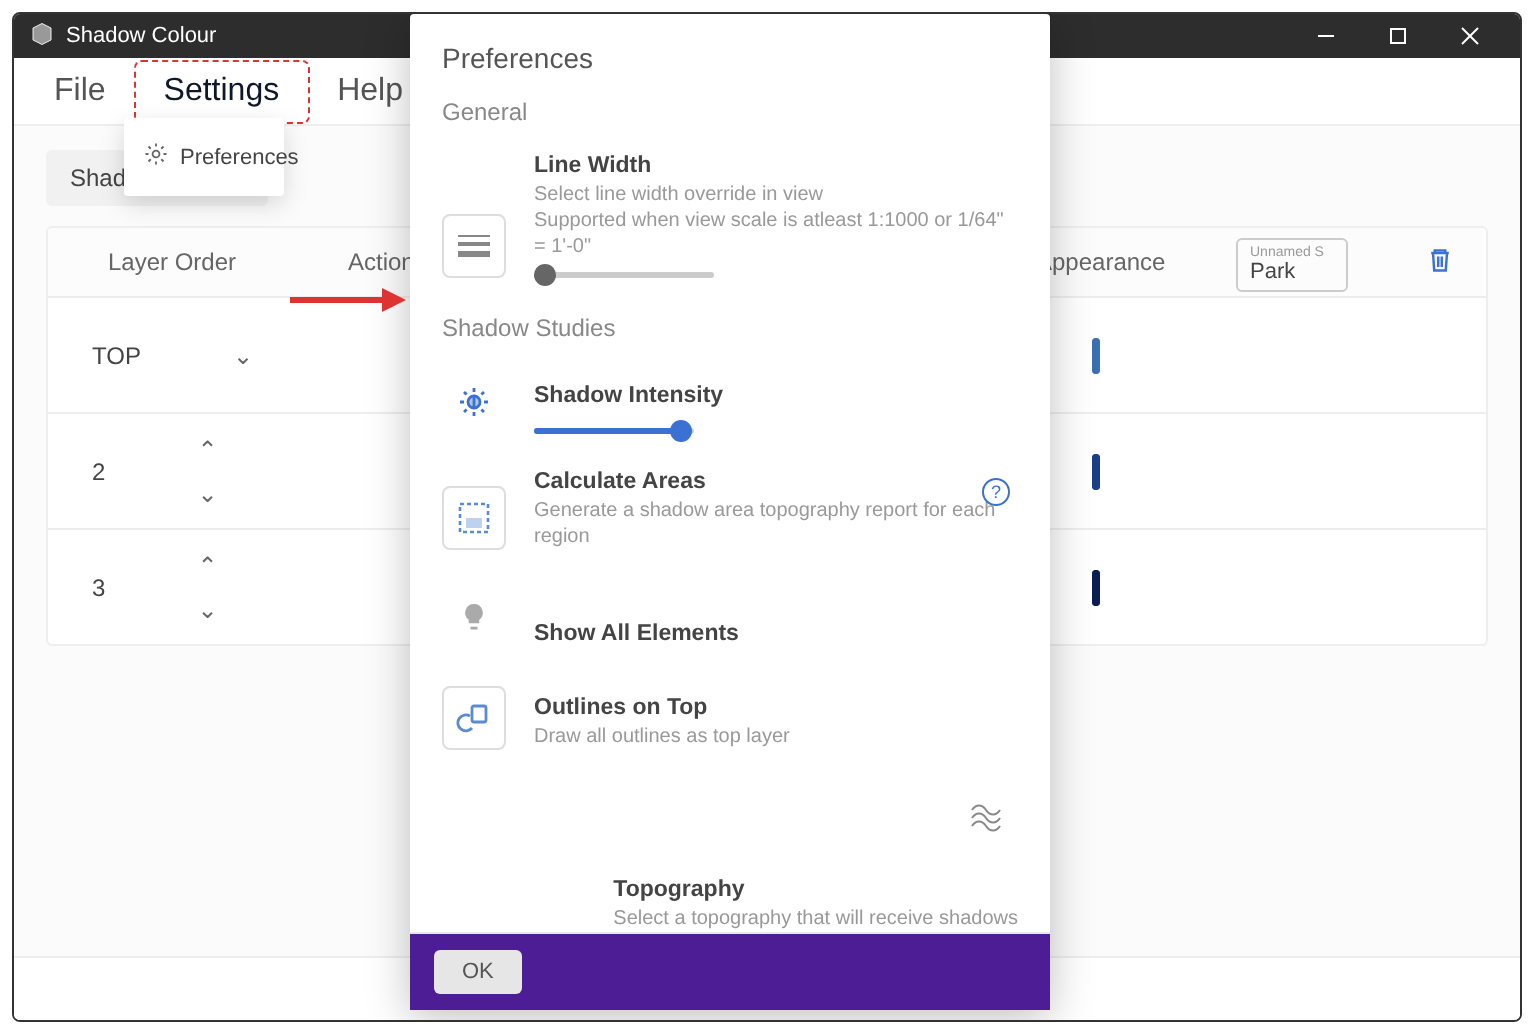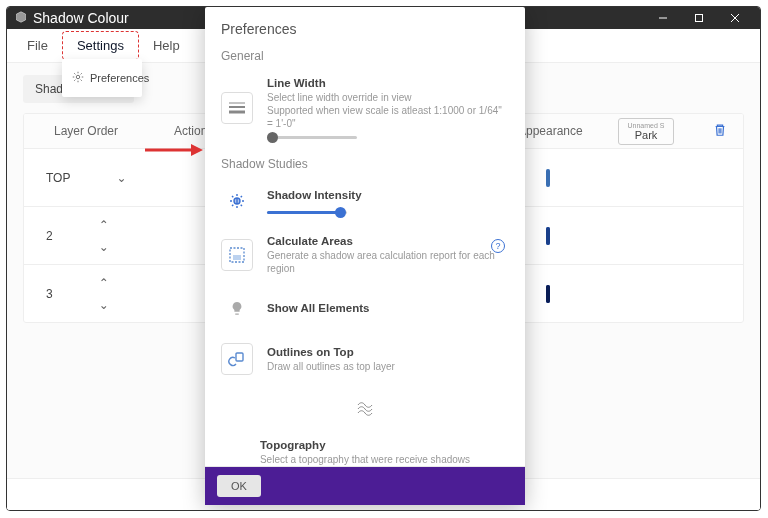--- a/index.html
+++ b/index.html
@@ -1,25 +1,25 @@
 <!DOCTYPE html>
 <html><head>
 <meta charset="utf-8">
 <style>
   * { box-sizing: border-box; }
   html, body { margin: 0; padding: 0; font-family: -apple-system, "Segoe UI", Arial, sans-serif; background: #fff; }
   body { padding: 6px; }
   .frame { width: 755px; height: 505px; border: 1px solid #333; border-radius: 4px; overflow: hidden; position: relative; background: #f8f8f8; }
-  .titlebar { background: #2d2d2d; color: #fff; height: 22px; display: flex; align-items: center; padding: 0 8px; font-size: 14px; justify-content: space-between; }
+  .titlebar { background: #2d2d2d; color: #fff; height: 22px; display: flex; align-items: center; padding: 0 8px; font-size: 11px; justify-content: space-between; }
   .tb-left { display: flex; align-items: center; gap: 6px; }
   .tb-controls { display: flex; align-items: center; gap: 2px; }
   .tb-btn { width: 34px; height: 22px; display: flex; align-items: center; justify-content: center; font-size: 11px; color: #fff; }
   .tb-btn svg { width: 10px; height: 10px; }
   .menubar { background: #fff; height: 34px; display: flex; align-items: center; padding: 0 6px; border-bottom: 1px solid #eee; gap: 0; position: relative; }
-  .menuitem { font-size: 13px; color: #555; padding: 6px 14px; cursor: default; }
+  .menuitem { font-size: 16px; color: #555; padding: 6px 14px; cursor: default; }
   .menuitem.dashed { border: 1.5px dashed #d33; border-radius: 4px; color: #0f172a; }
   .submenu { position: absolute; top: 30px; left: 55px; width: 80px; background: #fff; box-shadow: 0 4px 12px rgba(0,0,0,.15); border-radius: 2px; padding: 6px 0; z-index: 20; }
   .submenu-item { display: flex; align-items: center; gap: 6px; font-size: 11px; color: #444; padding: 6px 10px; }
   .content { position: relative; padding: 12px 16px 0 16px; height: calc(100% - 56px); background: #fbfbfb; }
   .tabbtn { display: inline-block; background: #f1f1f1; padding: 7px 12px; font-size: 12px; color: #444; border-radius: 3px; margin-bottom: 10px; }
   .table-wrap { border: 1px solid #eee; border-radius: 3px; background: #fff; overflow: hidden; }
   .thead, .trow { display: flex; align-items: center; }
   .thead { font-size: 12px; color: #666; background: #fcfcfc; }
   .col-order { width: 150px; padding: 10px 0 10px 30px; }
   .col-actions { width: 140px; }
@@ -33,34 +33,34 @@
   .arrows { display: flex; flex-direction: column; align-items: center; justify-content: center; gap: 10px; margin-left: 46px; }
   .arrows.single { gap:0; }
   .chev { color: #666; font-size: 12px; line-height: 1; }
   .kebab { color: #666; letter-spacing: 0; font-size: 14px; }
   .cube { width: 16px; height: 16px; }
   .swatch { width: 18px; height: 18px; border-radius: 3px; border: 2px solid; }
   .swatch.light { background: #a9c8ef; border-color: #3a6fb3; }
   .swatch.med { background: #3b71d3; border-color: #1a3f8a; }
   .swatch.dark { background: #133a9c; border-color: #0a1d55; }
   .regionbtn { display: inline-flex; align-items: center; gap: 4px; font-size: 11px; color: #555; border: 1px solid #ccc; border-radius: 4px; padding: 4px 8px; }
-  .unnamed-tab { border: 1px solid #ccc; border-radius: 3px; padding: 3px 6px; display: inline-flex; flex-direction: column; min-width: 56px; align-items: center; }
+  .unnamed-tab { border: 1px solid #ccc; border-radius: 3px; padding: 3px 6px; display: inline-flex; flex-direction: column; min-width: 56px; }
   .unnamed-tab .tiny { font-size: 7px; color: #999; }
   .unnamed-tab .name { font-size: 11px; color: #444; }
   .trash { color: #3b71d3; }
   .bottombar { position: absolute; bottom: 0; left: 0; right: 0; height: 32px; border-top: 1px solid #eee; background: #fff; }
 
   .arrow-anno { position: absolute; top: 78px; left: 136px; z-index: 15; color: #d33; }
   .arrow-anno svg { width: 60px; height: 18px; }
 
   .dialog { position: absolute; top: 0; left: 198px; width: 320px; background: #fff; box-shadow: 0 4px 22px rgba(0,0,0,.25); border-radius: 2px; z-index: 10; display: flex; flex-direction: column; height: 498px; }
   .dialog-body { flex: 1; overflow-y: auto; padding: 14px 16px 6px; }
   .dialog h2 { font-size: 14px; font-weight: 500; color: #555; margin: 0 0 12px 0; }
   .section-label { font-size: 12px; color: #888; margin: 4px 0 6px; }
-  .pref-row { display: flex; align-items: center; gap: 14px; padding: 8px 0 10px 0; border-bottom: 0; position: relative; }
+  .pref-row { display: flex; align-items: flex-end; gap: 14px; padding: 8px 0 10px 0; border-bottom: 0; position: relative; }
   .pref-icon { width: 32px; height: 32px; border: 1px solid #ddd; border-radius: 4px; display: flex; align-items: center; justify-content: center; flex-shrink: 0; color: #888; }
   .pref-icon.naked { border: none; }
   .pref-text { flex: 1; }
   .pref-title { font-size: 11.5px; color: #444; font-weight: 600; margin-bottom: 2px; }
   .pref-desc { font-size: 10px; color: #999; line-height: 1.3; }
   .slider-track { margin-top: 6px; width: 90px; height: 3px; background: #ccc; border-radius: 2px; position: relative; }
   .slider-track.intensity { width: 80px; }
   .slider-thumb { position: absolute; top: -4px; width: 11px; height: 11px; background: #666; border-radius: 50%; }
   .slider-thumb.blue { background: #3b71d3; }
   .slider-fill { position: absolute; height: 3px; background: #3b71d3; border-radius: 2px; }
@@ -279,21 +279,21 @@
 
       <div class="pref-row">
         <div class="pref-icon">
           <svg viewBox="0 0 18 18" width="18" height="18" fill="none" stroke="#5a8ad0" stroke-width="1.3">
               <rect x="2" y="2" width="14" height="14" stroke-dasharray="2 1.5"></rect>
               <rect x="5" y="9" width="8" height="5" fill="#bcd2ef" stroke="none"></rect>
             </svg>
         </div>
         <div class="pref-text">
           <div class="pref-title">Calculate Areas</div>
-          <div class="pref-desc">Generate a shadow area calculation report for each region</div>
+          <div class="pref-desc">Generate a shadow area topography report for each region</div>
         </div>
         <span class="helpic">?</span>
       </div>
 
       <div class="pref-row">
         <div class="pref-icon naked">
           <svg viewBox="0 0 16 18" width="14" height="16" fill="#aaa">
               <path d="M8 1a5 5 0 0 0-3 9v2h6v-2a5 5 0 0 0-3-9zM6 14h4v1.5H6z"></path>
             </svg>
         </div>
@@ -316,21 +316,21 @@
       </div>
 
       <div class="pref-row" style="border:0;flex-direction:column;">
         <div class="pref-icon naked">
           <svg viewBox="0 0 20 20" width="20" height="20" fill="none" stroke="#888" stroke-width="1">
               <path d="M3 10c2-3 5-3 7 0s5 3 7 0M3 6c2-3 5-3 7 0s5 3 7 0M3 14c2-3 5-3 7 0s5 3 7 0"></path>
             </svg>
         </div>
         <div class="pref-text">
           <div class="pref-title">Topography</div>
-          <div class="pref-desc">Select a topography that were receive shadows</div>
+          <div class="pref-desc">Select a topography that will receive shadows</div>
           <span class="choosebtn">Choose Element</span>
         </div>
       </div>
     </div>
     <div class="dialog-footer">
       <span class="okbtn">OK</span>
     </div>
   </div>
 
 </div>

